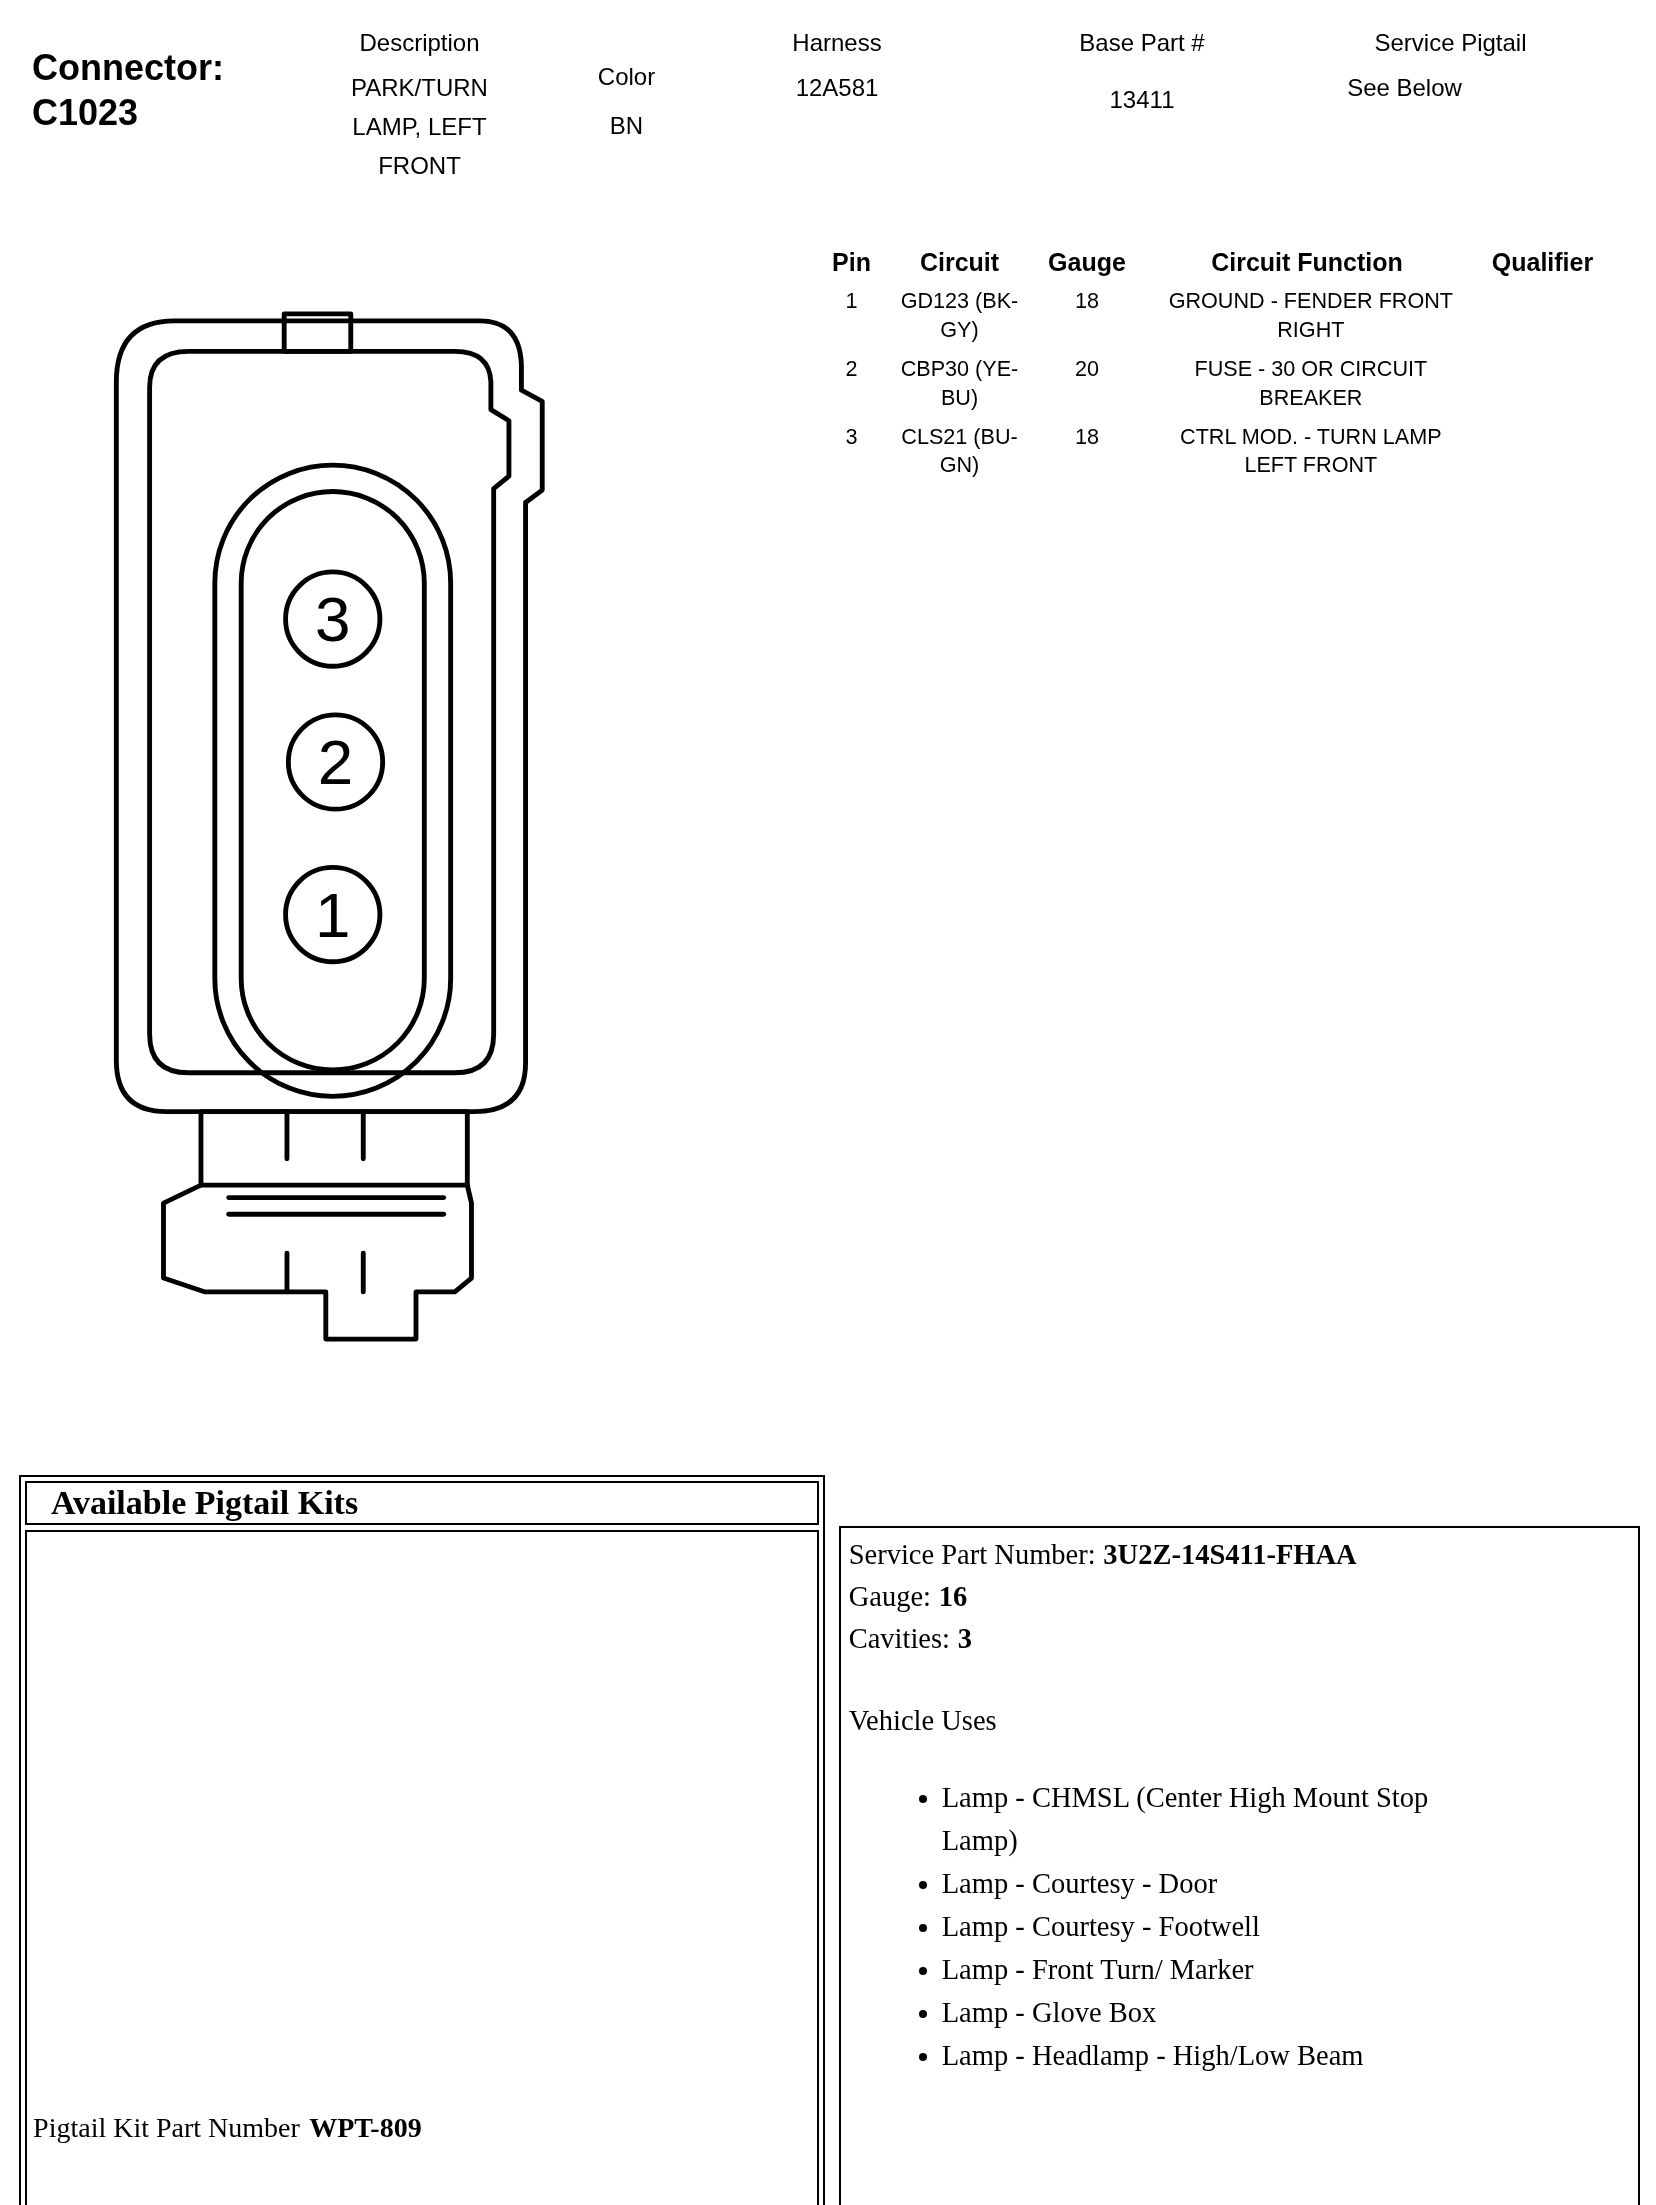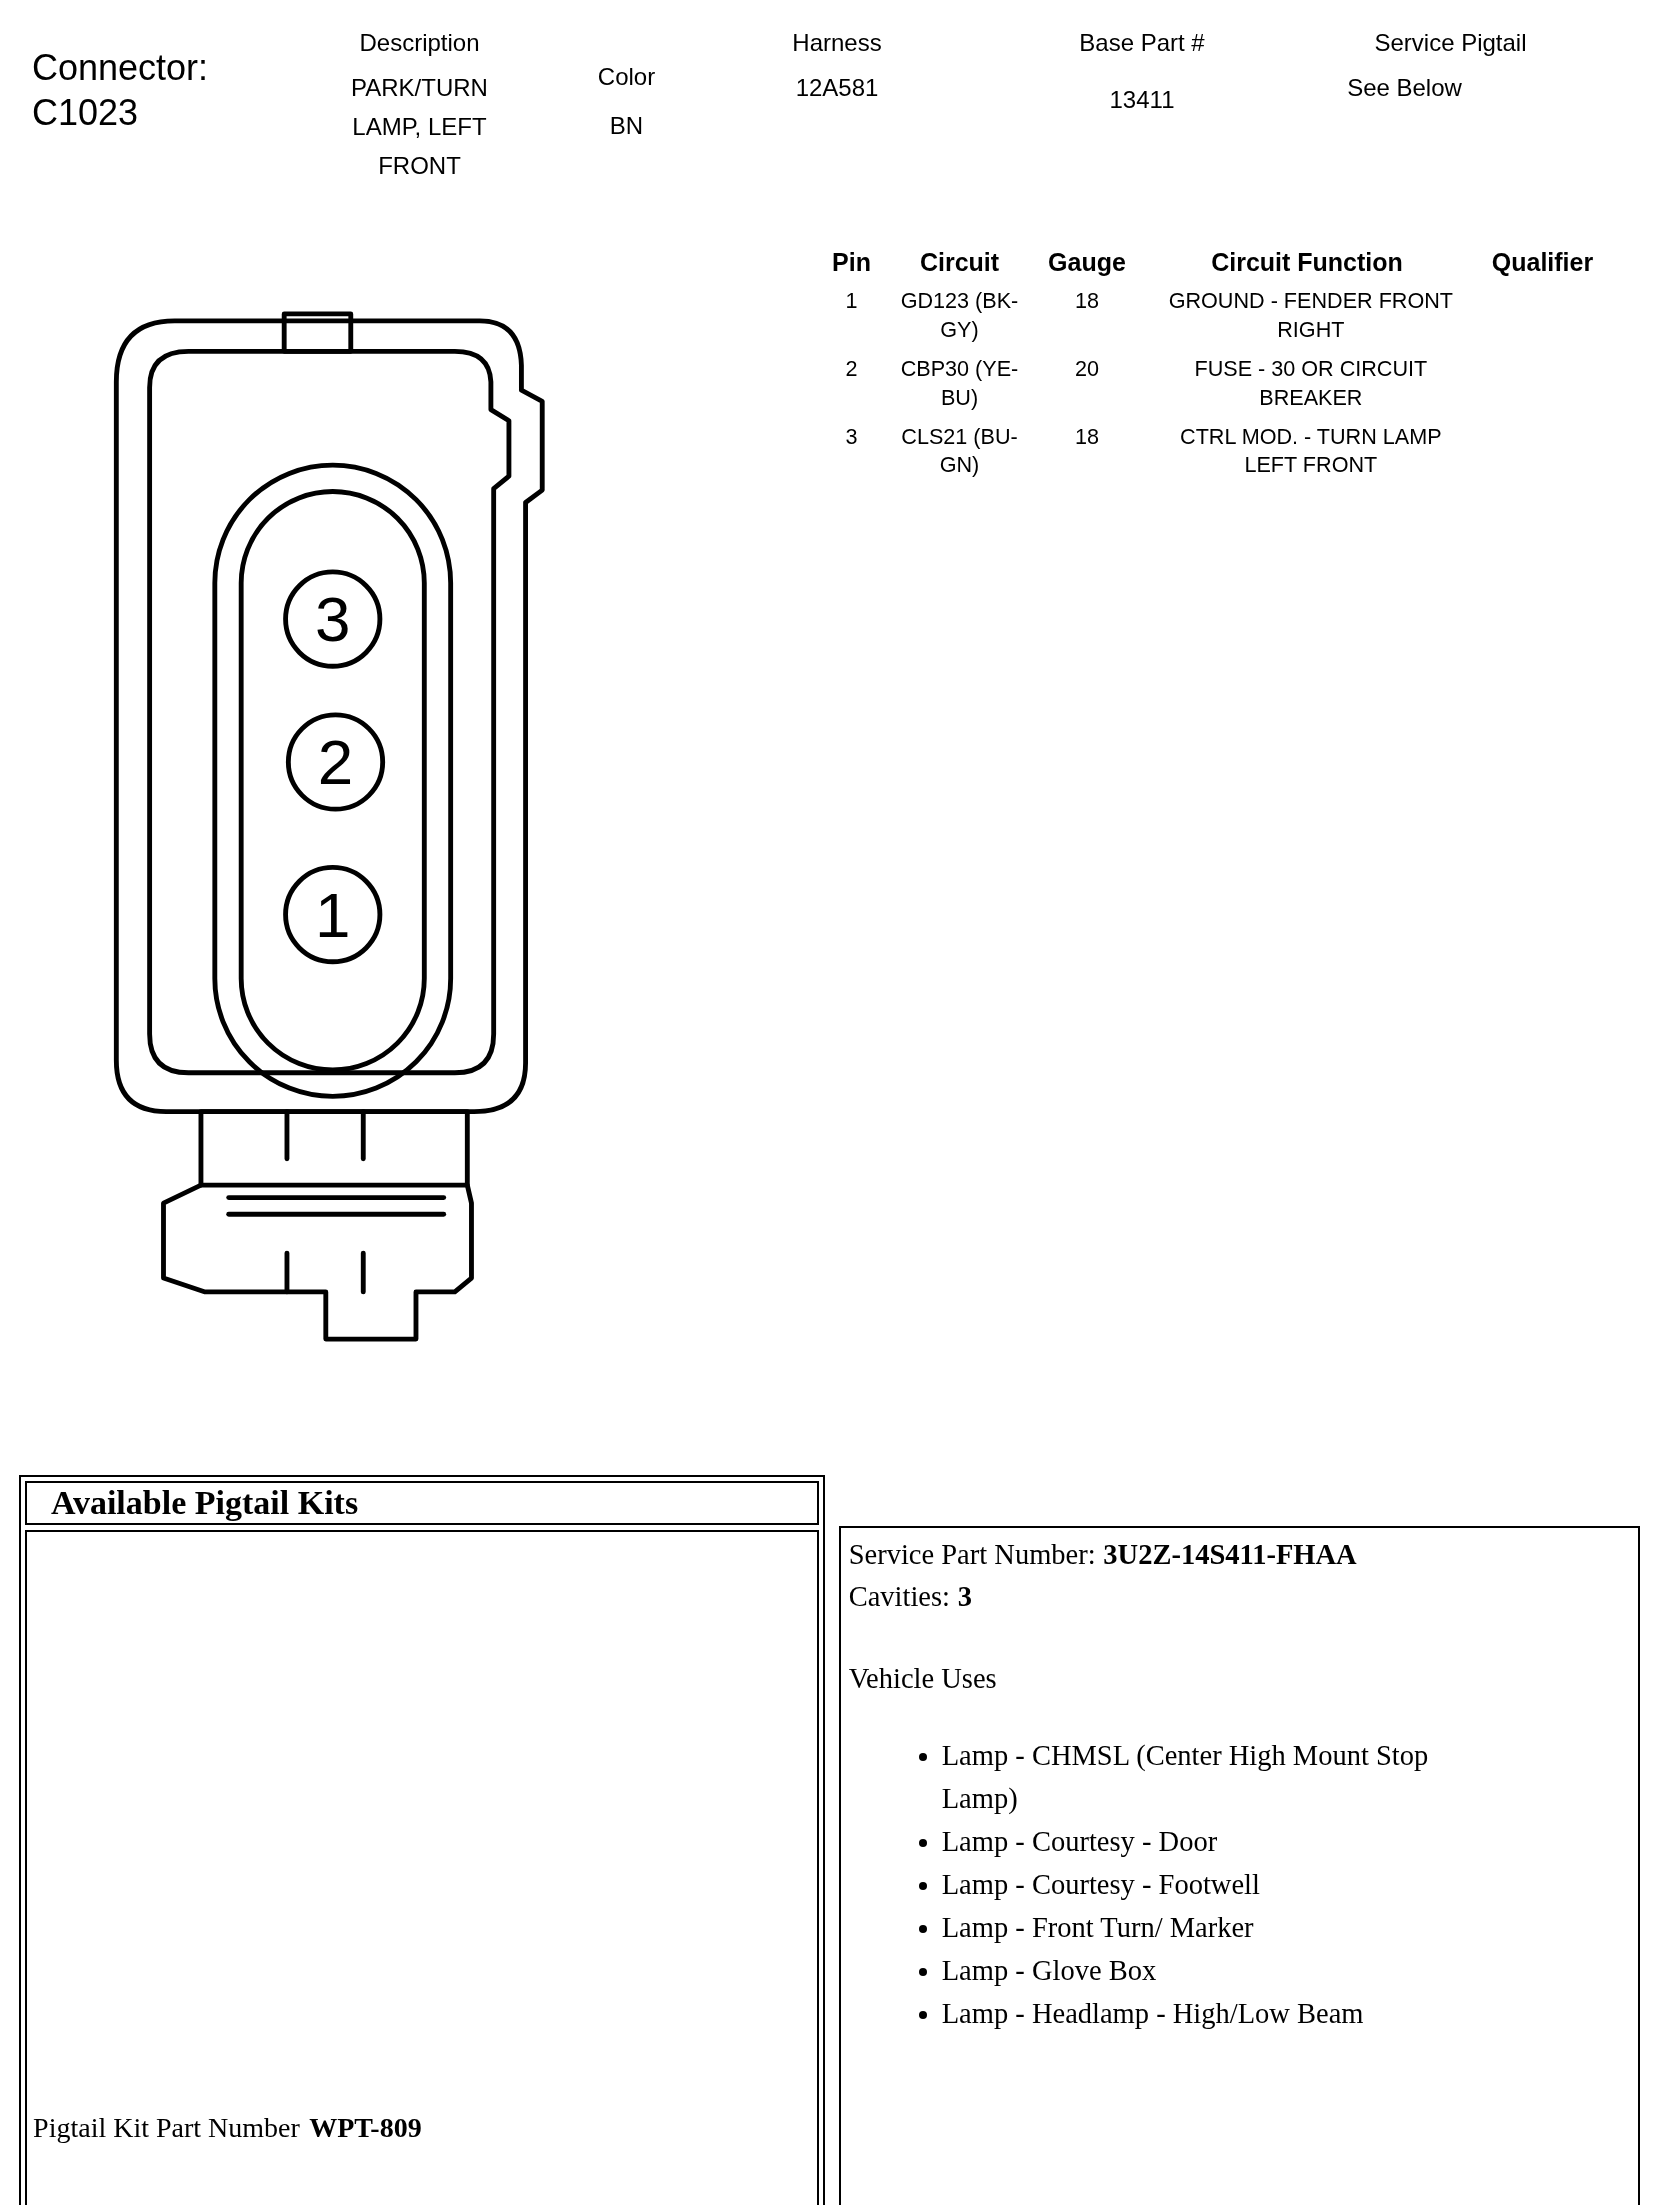--- a/index.html
+++ b/index.html
@@ -4,21 +4,21 @@
 <style>
   html,body{margin:0;padding:0;background:#fff;}
   #screen{
     position:relative;width:1656px;height:2205px;overflow:hidden;background:#fff;
     font-family:"Liberation Sans",sans-serif;color:#000;
   }
   .abs{position:absolute;}
   .preline{white-space:pre-line;}
 
   
-  .connector-block{left:32px;top:45px;font-size:36px;font-weight:400;line-height:45px;}
+  .connector-block{left:32px;top:45px;font-size:36px;font-weight:700;line-height:45px;}
   .colhead{font-size:24px;font-weight:400;text-align:center;}
   .colval{font-size:24px;text-align:center;line-height:39px;}
 
   
   .pin-table{left:817px;top:248px;}
   .pt-grid{display:grid;grid-template-columns:69px 147px 108px 332px 139px;row-gap:10.8px;}
   .pt-h{font-size:25px;font-weight:700;text-align:center;line-height:28.5px;}
   .pt-c{font-size:21.6px;line-height:28.5px;align-self:start;}
   .pt-pin{text-align:center;}
   .pt-circuit{text-align:center;white-space:pre-line;}
@@ -137,20 +137,23 @@
         <span>Pigtail Kit Part Number</span><span class="kit-num">WPT-809</span>
       </div>
     </div>
   </div>
 
   <div class="abs right-box">
     <p class="rb-line">
       <span>Service Part Number:</span><span class="val">3U2Z-14S411-FHAA</span>
     </p>
     <p class="rb-line">
+      <span>Gauge:</span><span class="val">16</span>
+    </p>
+    <p class="rb-line">
       <span>Cavities:</span><span class="val">3</span>
     </p>
     <p class="rb-uses-title">Vehicle Uses</p>
     <ul class="rb-list">
       <li>Lamp - CHMSL (Center High Mount Stop Lamp)</li>
       <li>Lamp - Courtesy - Door</li>
       <li>Lamp - Courtesy - Footwell</li>
       <li>Lamp - Front Turn/ Marker</li>
       <li>Lamp - Glove Box</li>
       <li>Lamp - Headlamp - High/Low Beam</li>

